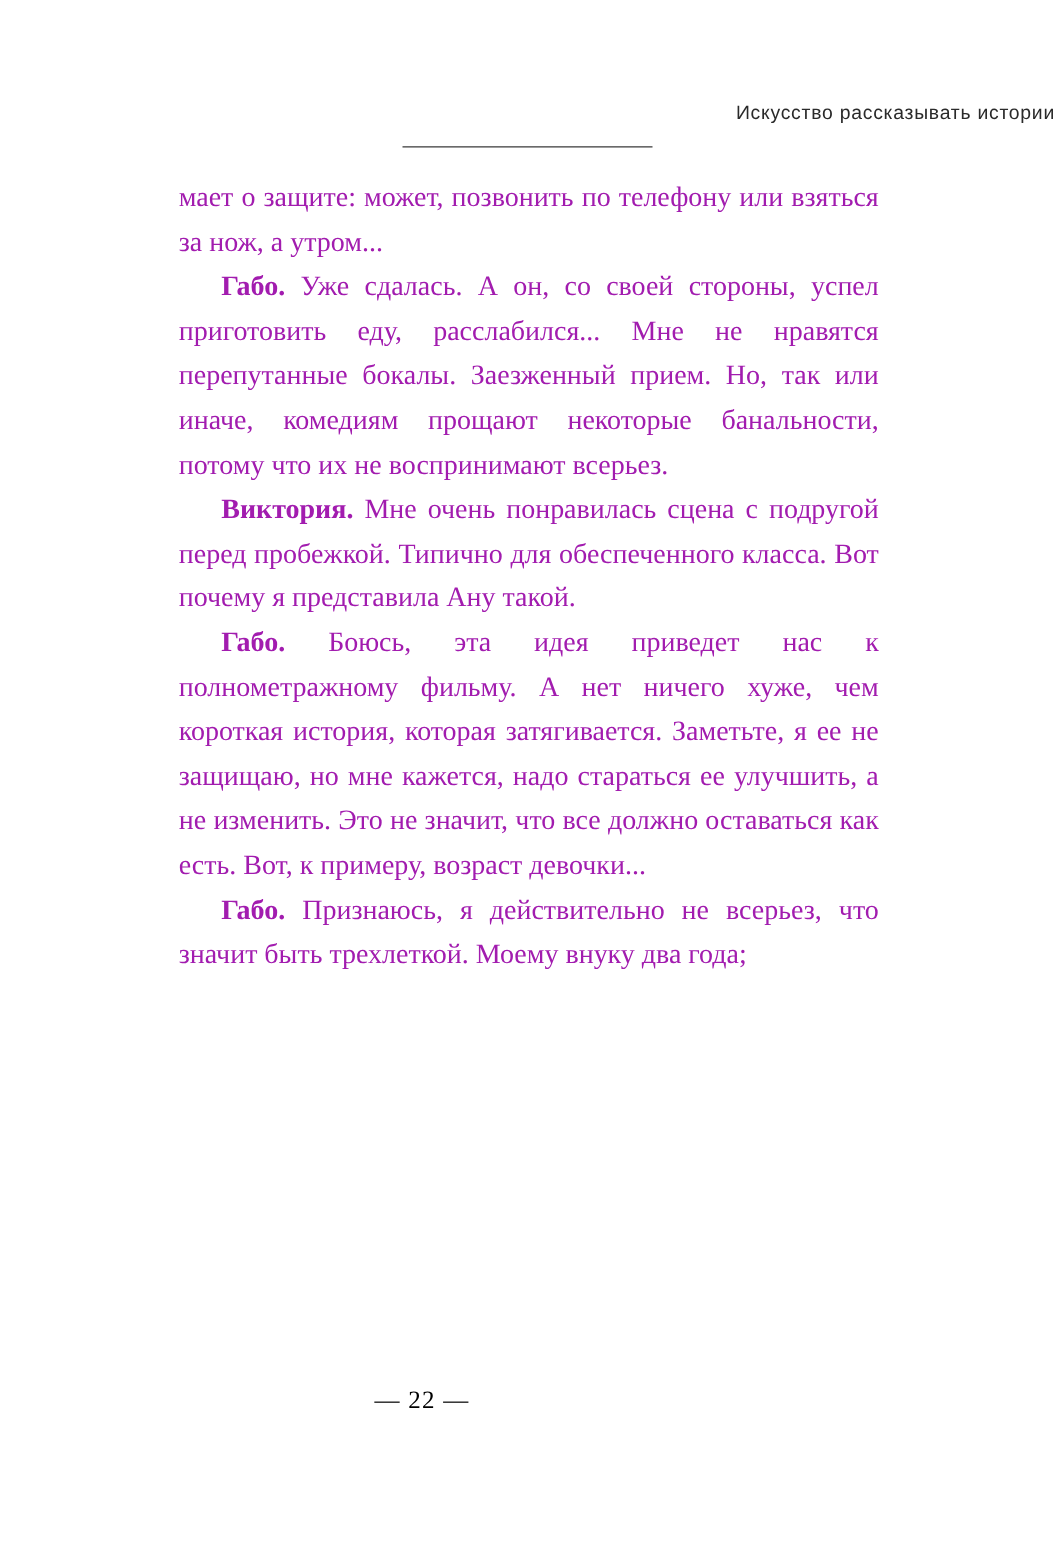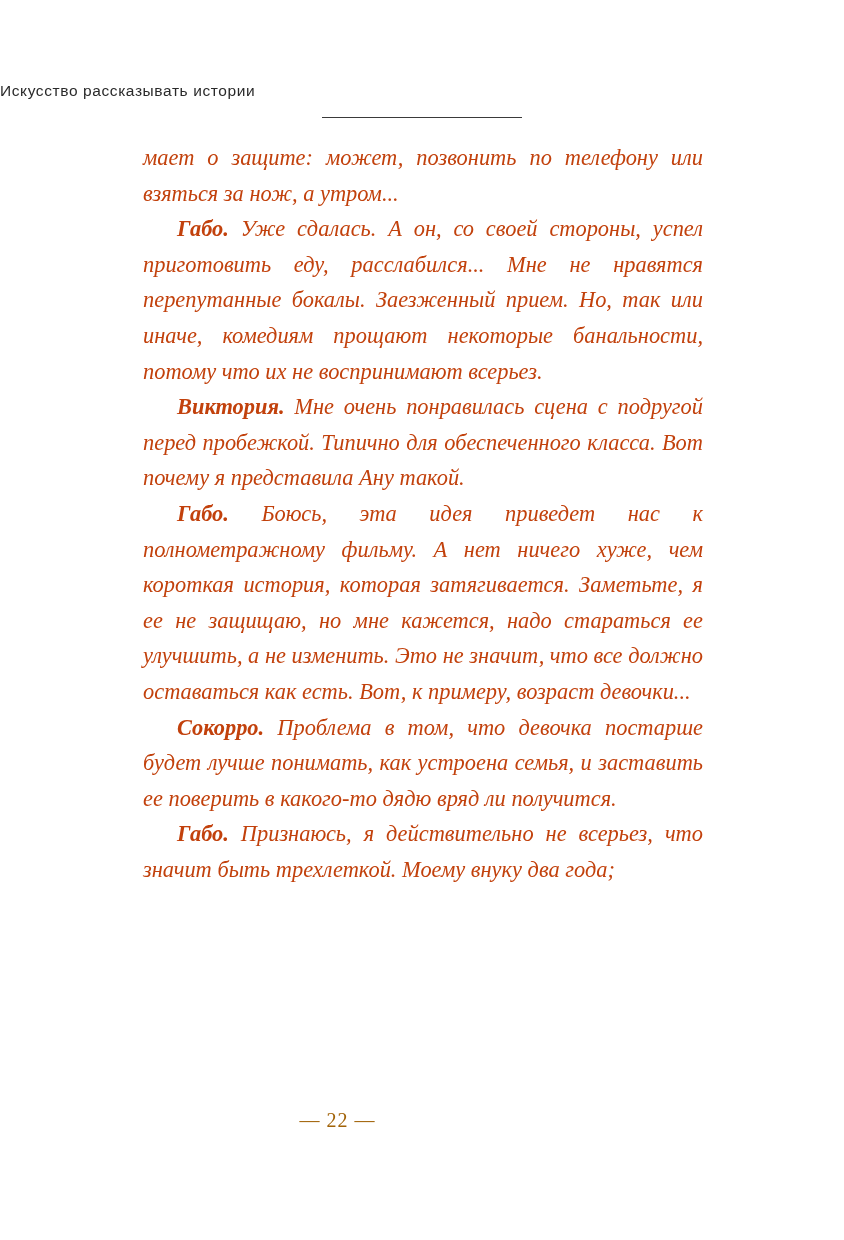--- a/index.html
+++ b/index.html
@@ -18,21 +18,21 @@
     position: relative;
     width: 844px;
     height: 1240px;
     box-sizing: border-box;
   }
   .running-head {
     position: absolute;
     top: 82px;
     left: 0;
     width: 844px;
-    text-align: left;
+    text-align: right;
     font-size: 15.5px;
     letter-spacing: 0.6px;
     color: #2a2a2a;
     font-family: "Liberation Sans", "DejaVu Sans", sans-serif;
     font-weight: 400;
   }
   .head-rule {
     position: absolute;
     top: 117px;
     left: 50%;
@@ -47,53 +47,51 @@
     left: 143px;
     width: 560px;
   }
   p.para {
     margin: 0;
     font-size: 22.4px;
     line-height: 35.6px;
     text-align: justify;
     text-justify: inter-word;
     hyphens: manual;
-    color: #c2410c;
-    font-style: italic;
+    color: #a21caf;
   }
   p.indent {
     text-indent: 34px;
   }
   .speaker {
     font-weight: bold;
   }
   .folio {
     position: absolute;
     bottom: 108px;
     left: 0;
     width: 675px;
     text-align: center;
     font-size: 20px;
-    color: #a16207;
+    color: #000000;
     letter-spacing: 1px;
   }
 </style>
 </head>
 <body>
 
 <div class="page">
 
   <div class="running-head">Искусство рассказывать истории</div>
 
   <div class="head-rule"></div>
 
   <div class="content">
       <p class="para"><span>мает о защите: может, позвонить по телефону или взяться за нож, а утром...</span></p>
       <p class="para indent"><span class="speaker">Габо.</span><span> Уже сдалась. А он, со своей стороны, успел приготовить еду, расслабился... Мне не нравятся перепутанные бокалы. Заезженный прием. Но, так или иначе, комедиям прощают некоторые банальности, потому что их не воспринимают всерьез.</span></p>
       <p class="para indent"><span class="speaker">Виктория.</span><span> Мне очень понравилась сцена с подругой перед пробежкой. Типично для обеспеченного класса. Вот почему я представила Ану такой.</span></p>
       <p class="para indent"><span class="speaker">Габо.</span><span> Боюсь, эта идея приведет нас к полнометражному фильму. А нет ничего хуже, чем короткая история, которая затягивается. Заметьте, я ее не защищаю, но мне кажется, надо стараться ее улучшить, а не изменить. Это не значит, что все должно оставаться как есть. Вот, к примеру, возраст девочки...</span></p>
-      <p class="para indent"><span class="speaker">Сокорро.</span><span> Проблема в том, что девочка постарше будет лучше понимать, как устроена семья, и заставить ее поверить в какого-то дядю вряд ли получится.</span></p>
       <p class="para indent"><span class="speaker">Габо.</span><span> Признаюсь, я действительно не всерьез, что значит быть трехлеткой. Моему внуку два года;</span></p>
     </div>
 
   <div class="folio">— 22 —</div>
 
 </div>
 
 </body></html>

